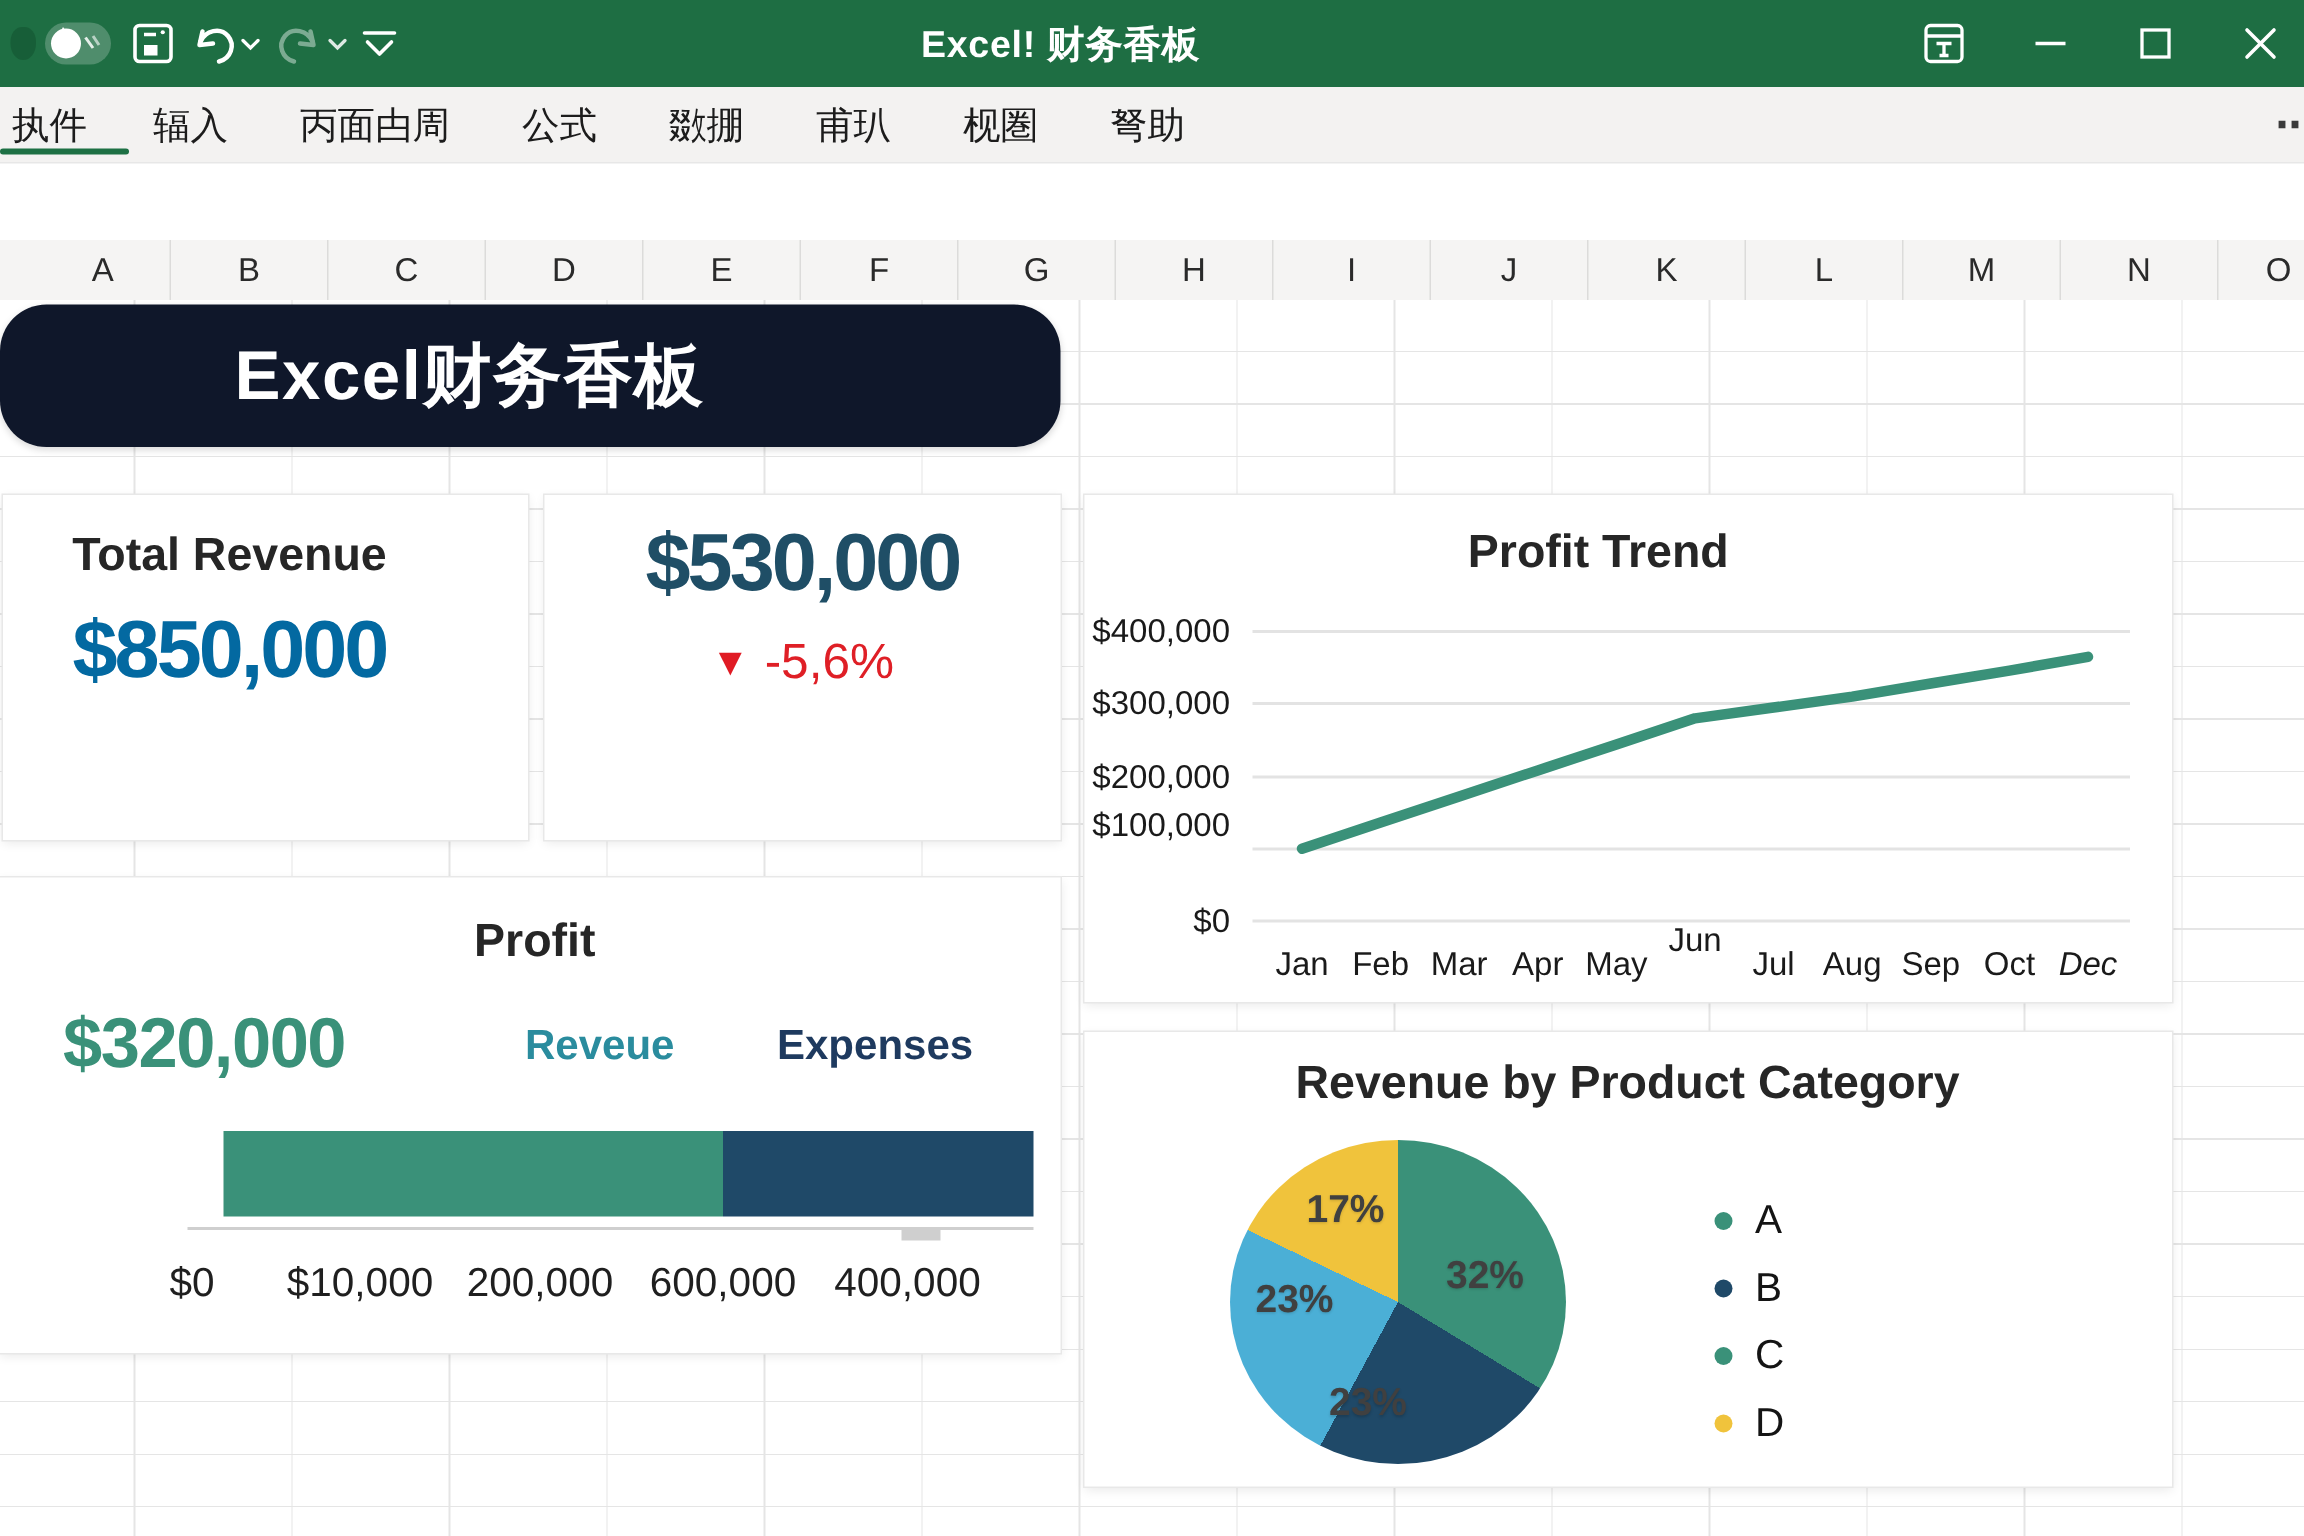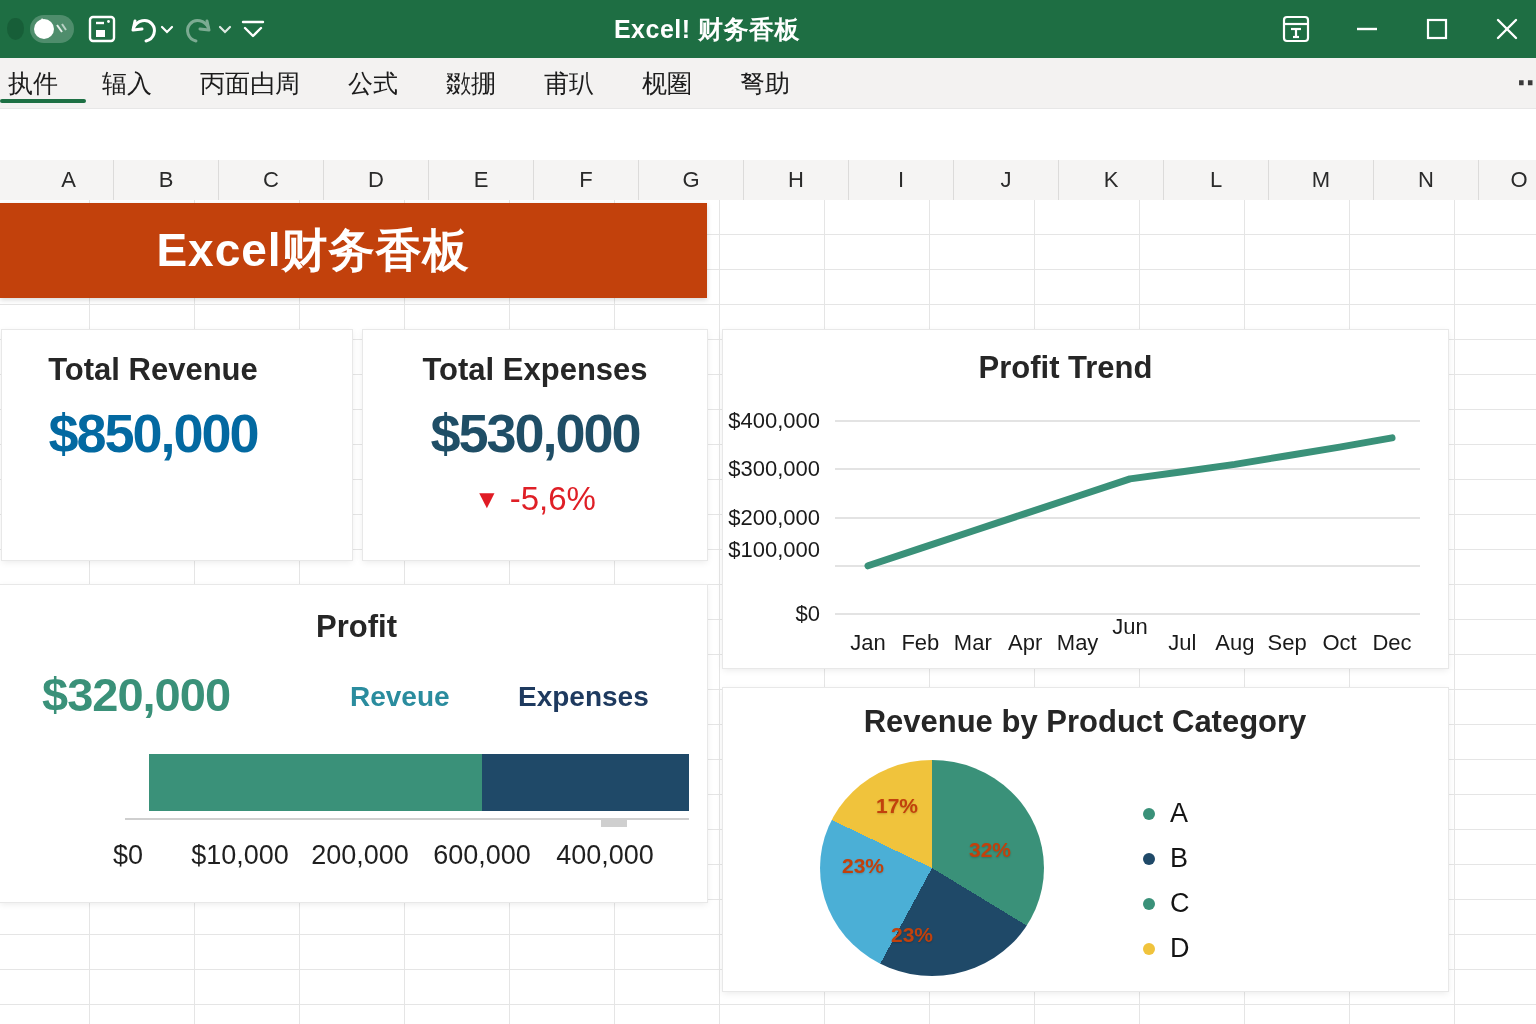--- a/index.html
+++ b/index.html
@@ -52,22 +52,22 @@
            border-right:1px solid #dcdbda;box-sizing:border-box;}
 
   
   #sheet{left:0;top:200px;width:1536px;height:824px;background:#fff;
     background-image:
       repeating-linear-gradient(to bottom,transparent 0 34px,#e5e5e5 34px 35px),
       repeating-linear-gradient(to right,transparent 0 104px,#e5e5e5 104px 105px);
     background-position:0 0,-15px 0;}
 
   
-  #banner{left:0;top:203px;width:707px;height:95px;background:#c2410c;box-shadow:0 2px 5px rgba(0,0,0,.15);
-          display:flex;align-items:center;justify-content:center;padding-right:105px;box-sizing:border-box;}
+  #banner{left:0;top:203px;width:707px;height:95px;background:#0f172a;box-shadow:0 2px 5px rgba(0,0,0,.15);
+          display:flex;align-items:center;justify-content:center;padding-right:105px;box-sizing:border-box;border-radius:31px;}
   #banner span{color:#fff;font-size:46px;font-weight:700;letter-spacing:1px;}
 
   
   .card{position:absolute;background:#fff;box-shadow:0 0 0 1px #e8e8e8,0 2px 7px rgba(0,0,0,.09);}
   .card-title{font-weight:700;color:#262626;font-size:31px;text-align:center;}
 
   #card-revenue{left:2px;top:330px;width:350px;height:230px;}
   #card-revenue .inner{padding-right:48px;}
   #card-expenses{left:363px;top:330px;width:344px;height:230px;}
   .kpi-title{margin-top:22px;}
@@ -86,21 +86,21 @@
   #profit-value{left:18px;top:82px;font-size:47px;font-weight:700;letter-spacing:-1px;}
   .pleg{position:absolute;top:96px;font-size:28px;font-weight:700;}
   #profit-bar{left:125px;top:169px;width:540px;height:57px;display:flex;}
   #profit-axis{left:125px;top:233px;width:540px;height:2px;background:#cfcfcf;}
   #profit-tick{left:601px;top:233px;width:2px;height:9px;background:#cfcfcf;}
   .blab{position:absolute;top:255px;transform:translateX(-50%);font-size:27px;color:#1f1f1f;}
 
   #card-pie{left:723px;top:688px;width:725px;height:303px;}
   #pie-title{left:0;top:16px;width:725px;padding-right:25px;box-sizing:border-box;}
   #pie{left:97px;top:72px;width:200px;height:216px;border-radius:50%;}
-  .slab{position:absolute;transform:translate(-50%,-50%);color:#c2410c;font-size:21px;font-weight:700;
+  .slab{position:absolute;transform:translate(-50%,-50%);color:#404040;font-size:26px;font-weight:700;
         text-shadow:0 1px 2px rgba(0,0,0,.18);}
   #pie-legend{left:396px;top:103px;}
   .legrow{height:45px;display:flex;align-items:center;}
   .legdot{width:12px;height:12px;border-radius:50%;margin-right:15px;}
   .leglab{font-size:27px;color:#141414;}
 
   svg{display:block;}
 </style>
 </head>
 <body>
@@ -233,21 +233,20 @@
   </div>
 
   <div id="card-revenue" class="card">
     <div class="inner">
       <div class="card-title kpi-title">Total Revenue</div>
       <div class="kpi-value" id="rev-value" style="color: #0369a1;">$850,000</div>
     </div>
   </div>
 
   <div id="card-expenses" class="card">
-    <div class="card-title kpi-title">Total Expenses</div>
     <div class="kpi-value" id="exp-value" style="color: rgb(31, 78, 102);">$530,000</div>
     <div class="kpi-change" id="exp-change" style="color: rgb(223, 31, 38);">
       <span class="tri" id="exp-tri" style="color: rgb(224, 27, 36);">▼</span><span>-5,6%</span>
     </div>
   </div>
 
   <div id="card-trend" class="card">
     <div id="trend-title" class="abs card-title">Profit Trend</div>
     <div id="trend-plot">
         <div class="gridline" style="top: 90px;"></div>
@@ -263,21 +262,21 @@
         <div class="xlab" style="left: 145px; top: 300px;">Jan</div>
         <div class="xlab" style="left: 197.4px; top: 300px;">Feb</div>
         <div class="xlab" style="left: 249.8px; top: 300px;">Mar</div>
         <div class="xlab" style="left: 302.2px; top: 300px;">Apr</div>
         <div class="xlab" style="left: 354.6px; top: 300px;">May</div>
         <div class="xlab" style="left: 407px; top: 284px;">Jun</div>
         <div class="xlab" style="left: 459.4px; top: 300px;">Jul</div>
         <div class="xlab" style="left: 511.8px; top: 300px;">Aug</div>
         <div class="xlab" style="left: 564.2px; top: 300px;">Sep</div>
         <div class="xlab" style="left: 616.6px; top: 300px;">Oct</div>
-        <div class="xlab" style="left: 669px; top: 300px;">Dec</div>
+        <div class="xlab" style="left: 669px; top: 300px; font-style: italic;">Dec</div>
         <svg width="725" height="338" style="position: absolute; left: 0px; top: 0px;">
           <polyline points="145.0,235.8 197.4,218.4 249.8,201.0 302.2,183.6 354.6,166.3 407.0,148.9 459.4,141.7 511.8,134.4 564.2,125.7 616.6,117.1 669.0,107.9" fill="none" stroke="#3a9179" stroke-width="7" stroke-linecap="round" stroke-linejoin="round"></polyline>
         </svg>
       </div>
   </div>
 
   <div id="card-profit" class="card">
     <div id="profit-title" class="abs card-title">Profit</div>
     <div id="profit-value" class="abs" style="color: rgb(58, 145, 121);">$320,000</div>
     <div id="profit-legend">

